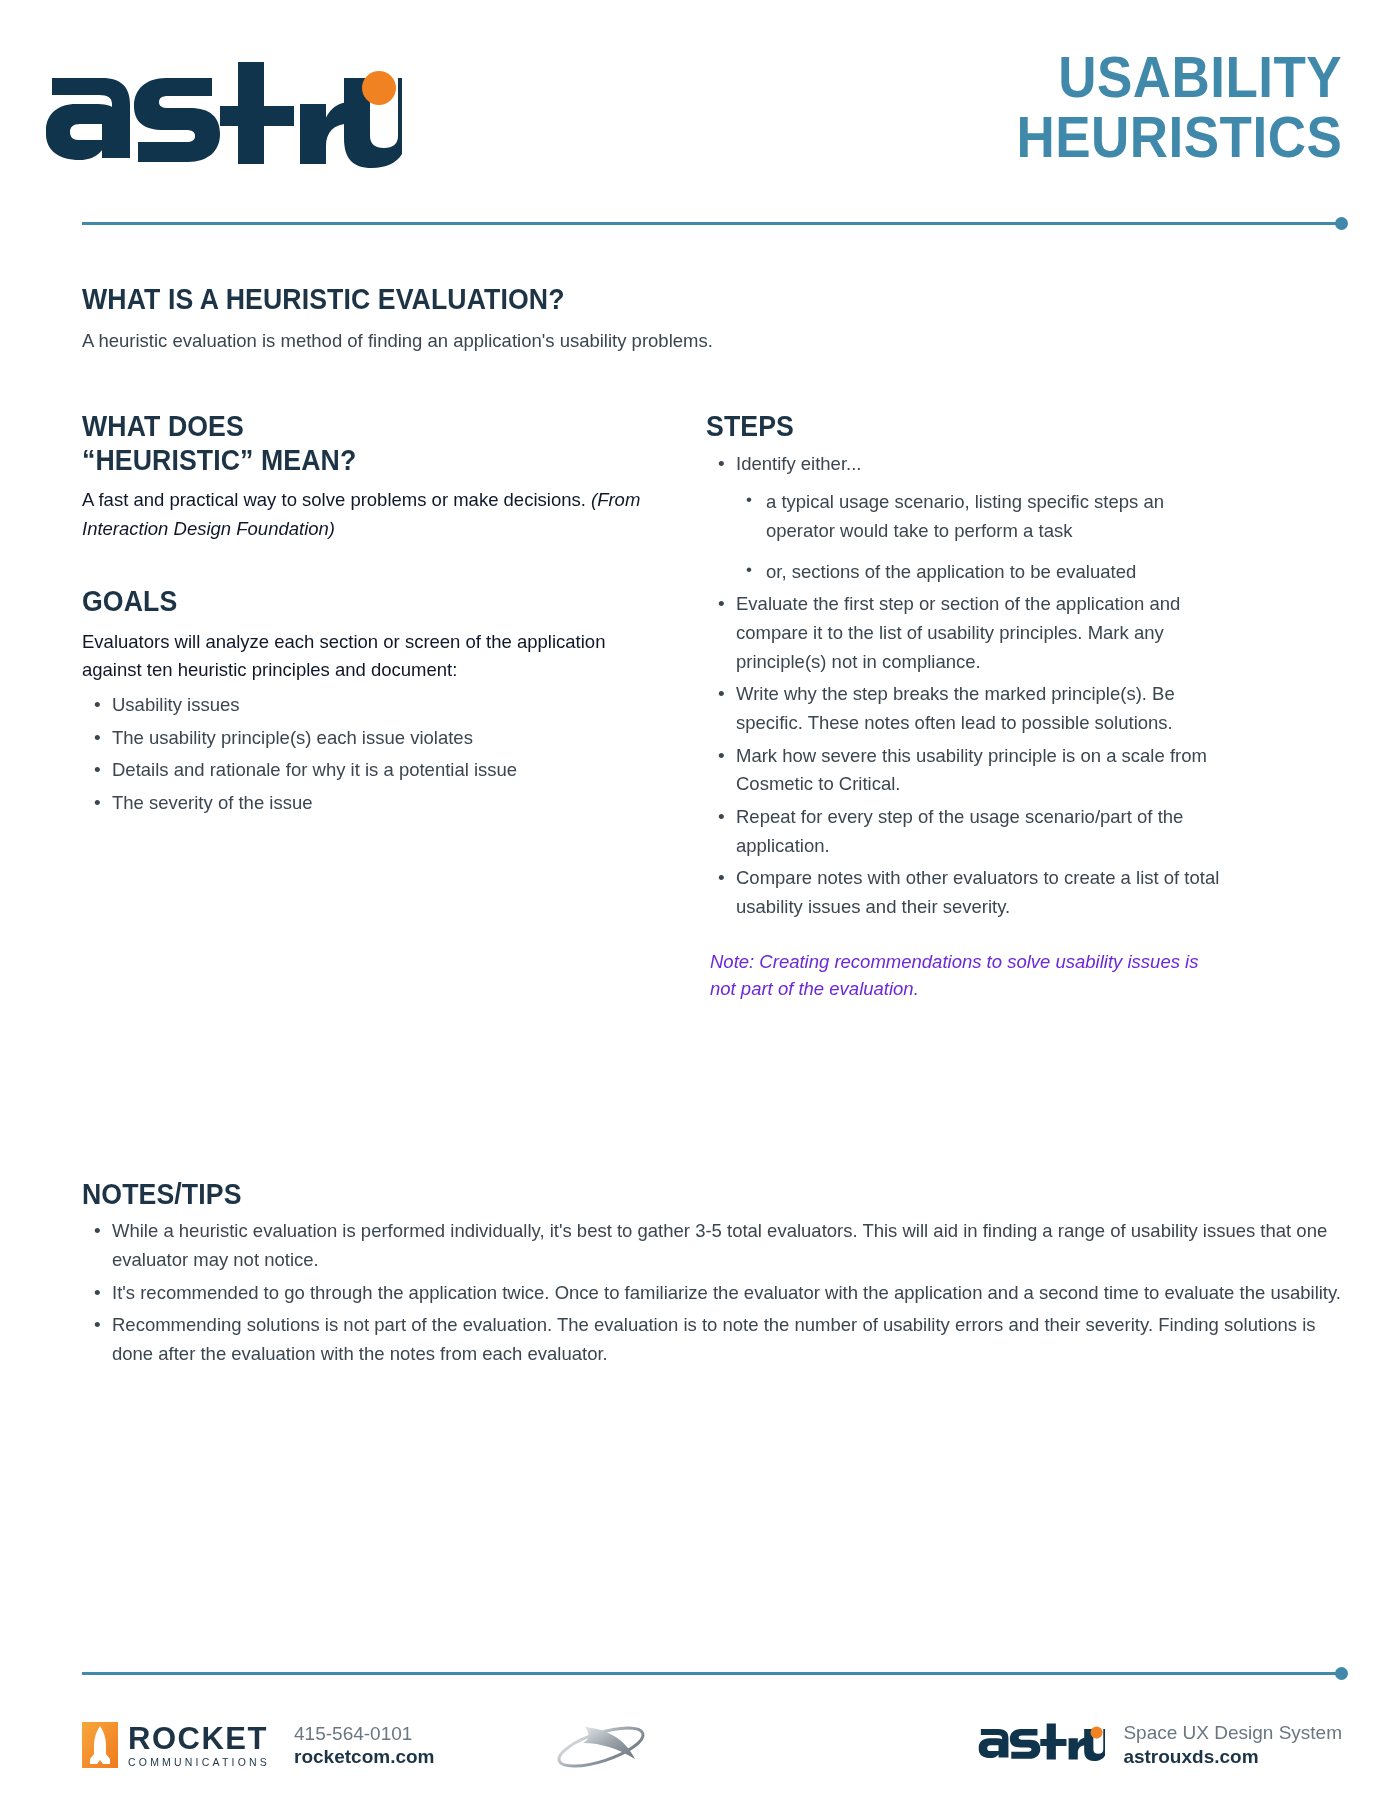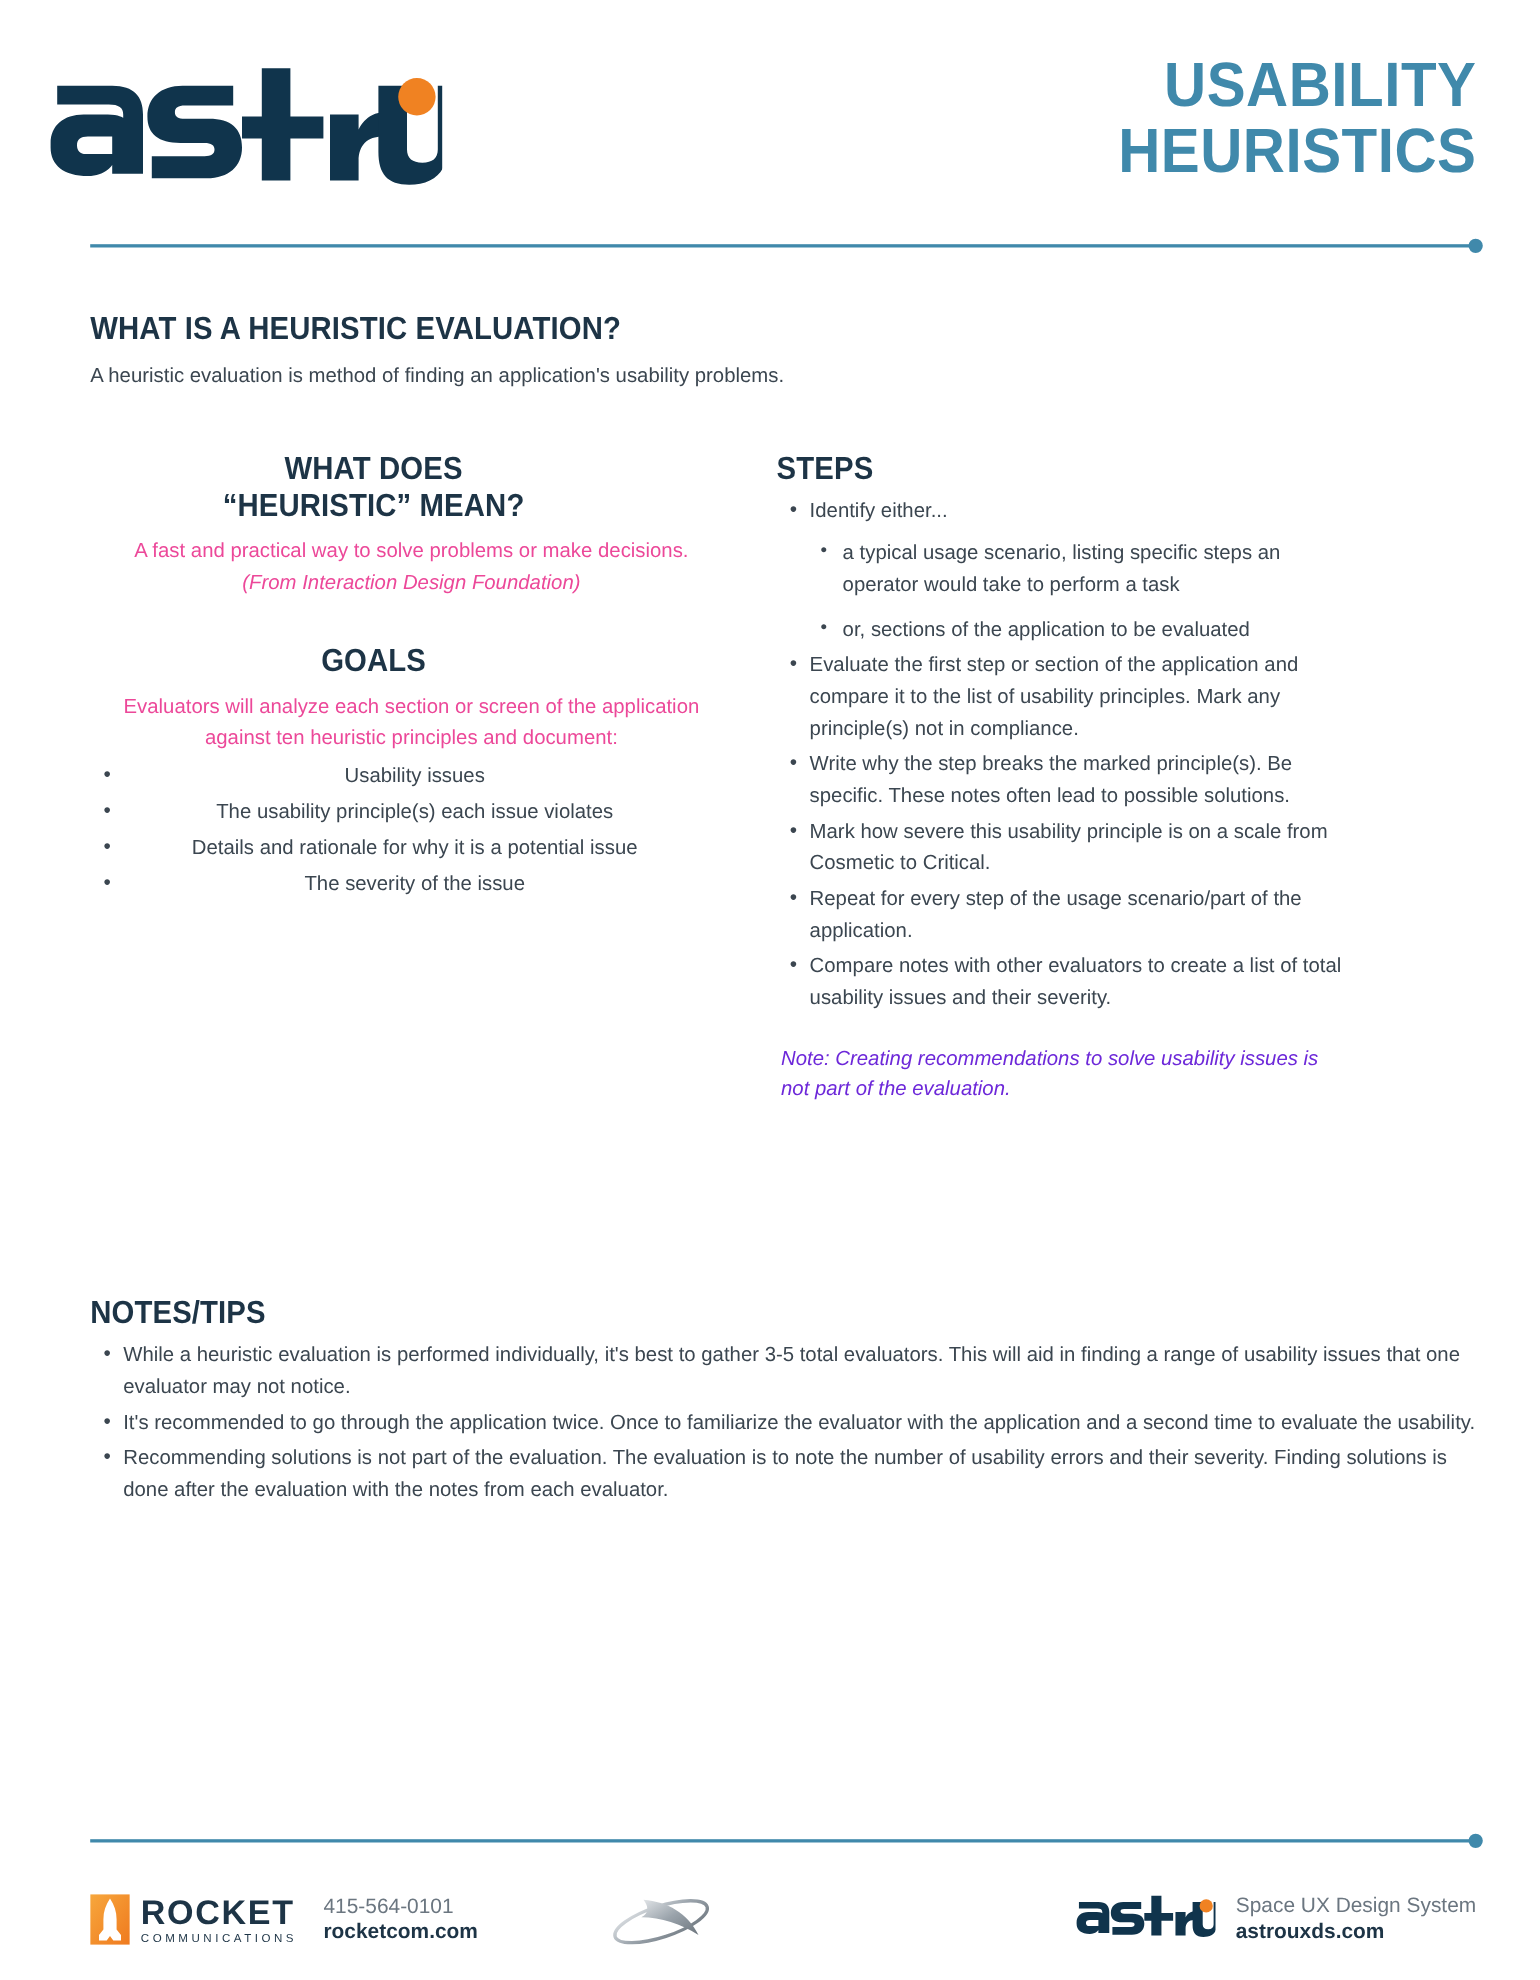--- a/index.html
+++ b/index.html
@@ -90,29 +90,28 @@
     font-size: 18.5px;
     line-height: 1.45;
     margin-top: 12px;
   }
 
   .columns {
     display: flex;
     margin-top: 55px;
     gap: 34px;
   }
-  .col-left { width: 560px; flex: none; text-align: center; }
+  .col-left { width: 560px; flex: none; }
   .col-right { width: 520px; flex: none; margin-left: 30px;}
 
   .body-text {
-    color: #ec4899;
+    color: #0f172a;
     font-size: 18.5px;
     line-height: 1.55;
     margin-top: 9px;
-    margin-left: 24px;
   }
   .body-text em { font-style: italic; }
 
   ul.bullets {
     list-style: none;
     margin-top: 6px;
   }
   ul.bullets > li {
     position: relative;
     color: #3b4650;

